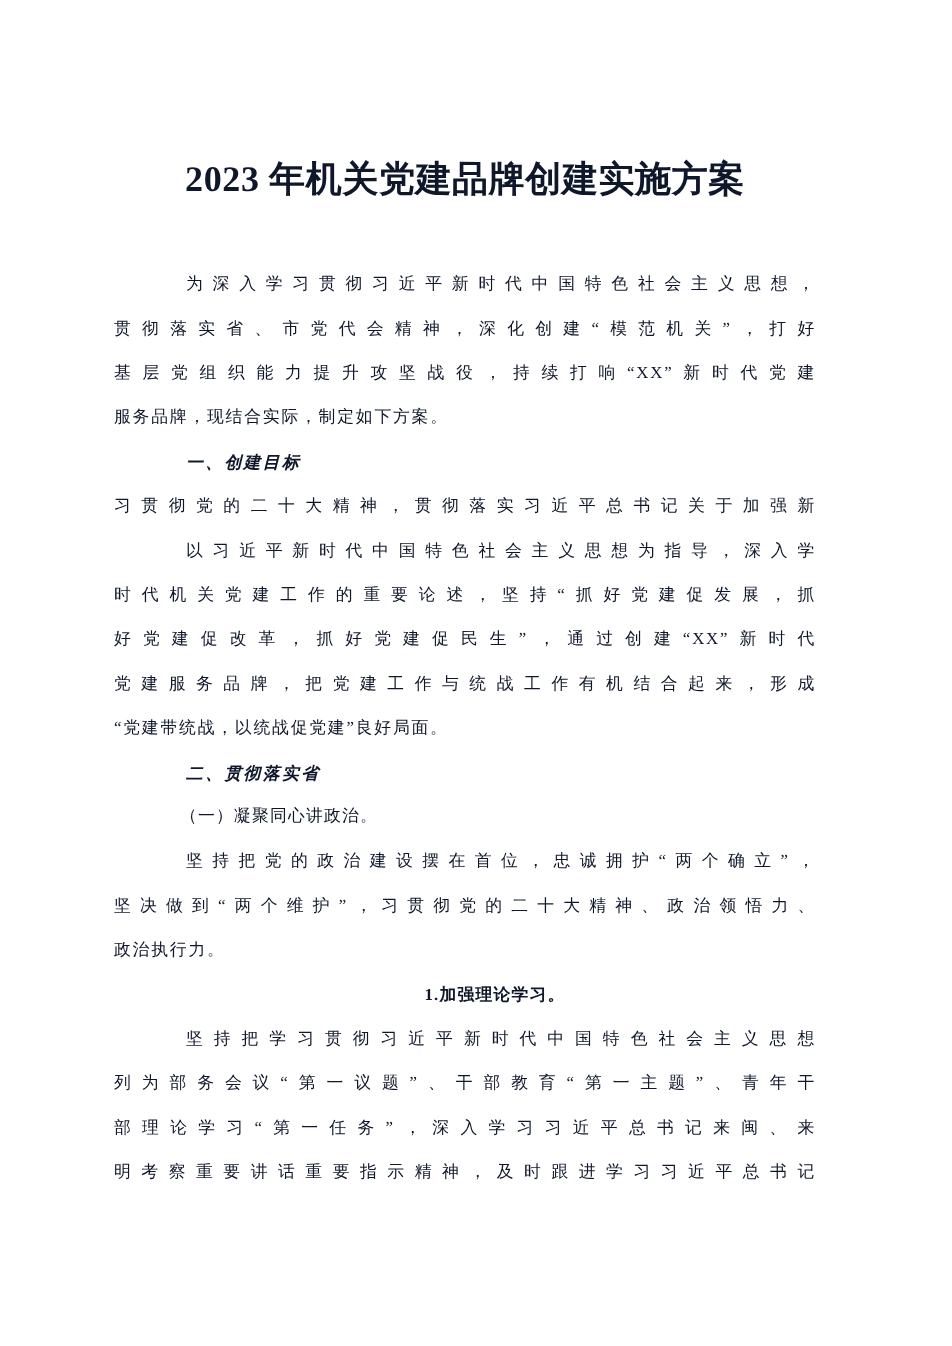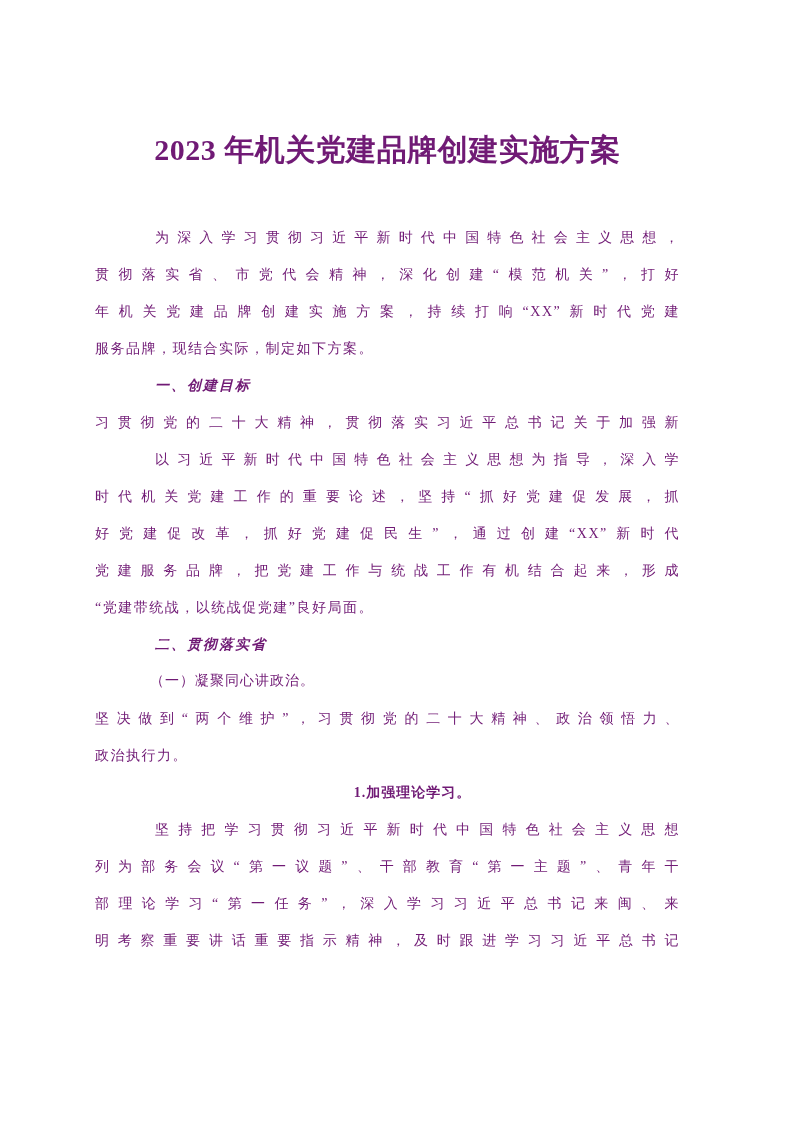--- a/index.html
+++ b/index.html
@@ -6,21 +6,21 @@
     margin: 0;
     padding: 0;
     background: #ffffff;
   }
   .page {
     position: relative;
     width: 793px;
     height: 1122px;
     background: #ffffff;
     overflow: hidden;
-    color: #701a75;
+    color: #0f172a;
   }
   .content {
     padding: 128px 113px 0 95px; 
     width: 585px;
   }
   .doc-title {
     font-family: "Liberation Serif", "DejaVu Serif", serif;
     font-size: 30px;
     font-weight: 700;
     line-height: 44px;
@@ -70,41 +70,42 @@
 </head>
 <body>
 
 <div class="page">
   <div class="content">
     <div class="doc-title">2023 年机关党建品牌创建实施方案</div>
     <div>
         <div class="block paragraph">
           <div class="line indent just">为深入学习贯彻习近平新时代中国特色社会主义思想，</div>
           <div class="line just">贯彻落实省、市党代会精神，深化创建“模范机关”，打好</div>
-          <div class="line just">年机关党建品牌创建实施方案，持续打响“XX”新时代党建</div>
+          <div class="line just">基层党组织能力提升攻坚战役，持续打响“XX”新时代党建</div>
           <div class="line">服务品牌，现结合实际，制定如下方案。</div>
         </div>
         <div class="block heading1">
           <div class="line indent">一、创建目标</div>
         </div>
         <div class="block paragraph">
           <div class="line just">习贯彻党的二十大精神，贯彻落实习近平总书记关于加强新</div>
           <div class="line indent just">以习近平新时代中国特色社会主义思想为指导，深入学</div>
           <div class="line just">时代机关党建工作的重要论述，坚持“抓好党建促发展，抓</div>
           <div class="line just">好党建促改革，抓好党建促民生”，通过创建“XX”新时代</div>
           <div class="line just">党建服务品牌，把党建工作与统战工作有机结合起来，形成</div>
           <div class="line">“党建带统战，以统战促党建”良好局面。</div>
         </div>
         <div class="block heading1">
           <div class="line indent">二、贯彻落实省</div>
         </div>
         <div class="block heading2">
           <div class="line indent">（一）凝聚同心讲政治。</div>
         </div>
         <div class="block paragraph">
+          <div class="line indent just">坚持把党的政治建设摆在首位，忠诚拥护“两个确立”，</div>
           <div class="line just">坚决做到“两个维护”，习贯彻党的二十大精神、政治领悟力、</div>
           <div class="line">政治执行力。</div>
         </div>
         <div class="block heading3">
           <div class="line indent">1.加强理论学习。</div>
         </div>
         <div class="block paragraph">
           <div class="line indent just">坚持把学习贯彻习近平新时代中国特色社会主义思想</div>
           <div class="line just">列为部务会议“第一议题”、干部教育“第一主题”、青年干</div>
           <div class="line just">部理论学习“第一任务”，深入学习习近平总书记来闽、来</div>

